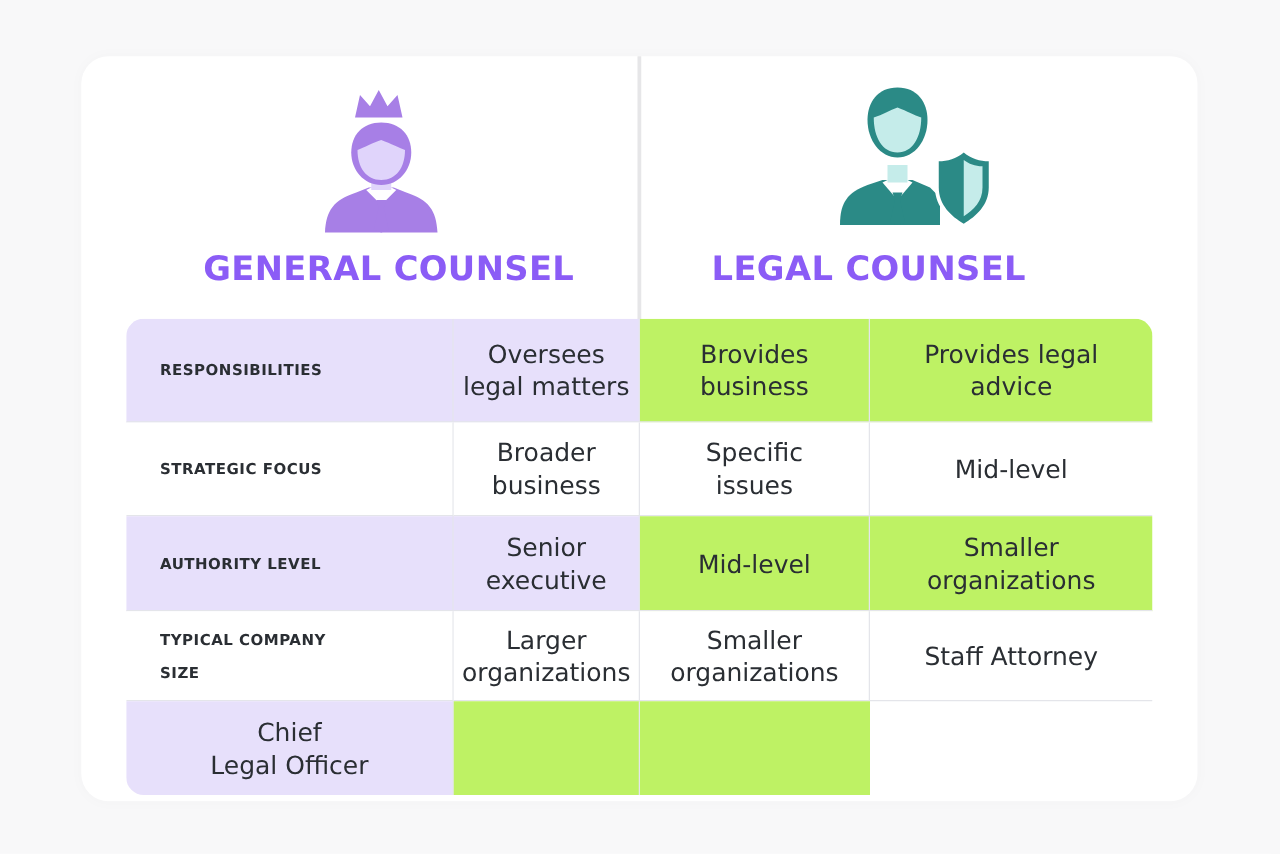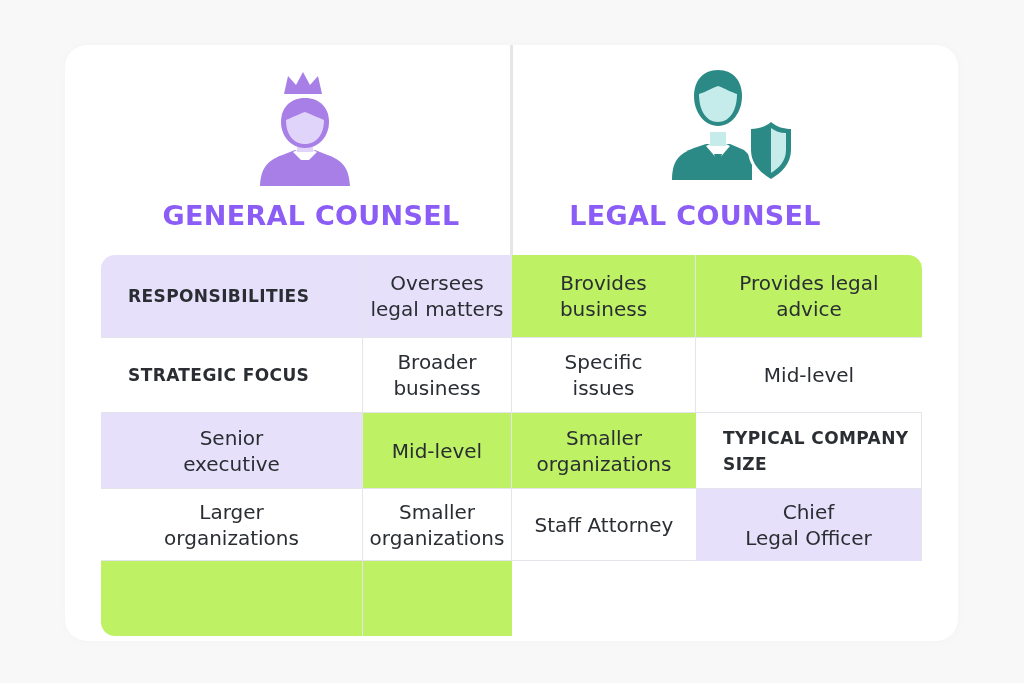--- a/index.html
+++ b/index.html
@@ -63,21 +63,21 @@
     border-right: 1.5px solid #e4e5ea;
     border-bottom: 1.5px solid #e4e5ea;
     padding: 0 4px;
     white-space: pre-line;
   }
   .cell.label {
     justify-content: flex-start;
     text-align: left;
     padding-left: 27px;
     font-weight: bold;
-    font-size: 17px;
+    font-size: 12px;
     letter-spacing: 0.4px;
     line-height: 26px;
   }
   .cell.last { border-right: none; text-align: center; }
   .row-last .cell, .cell.bottom { border-bottom: none; }
   .purple { background: #e7e0fb; }
   .teal { background: #bef264; }
   .white { background: #ffffff; }
 </style>
 </head>
@@ -138,20 +138,21 @@
   <div class="cell teal last">Provides legal
 advice</div>
 
   <div class="cell label white">STRATEGIC FOCUS</div>
   <div class="cell white">Broader
 business</div>
   <div class="cell white">Specific
 issues</div>
   <div class="cell white last">Mid-level</div>
 
+  <div class="cell label purple">AUTHORITY LEVEL</div>
   <div class="cell purple">Senior
 executive</div>
   <div class="cell teal">Mid-level</div>
   <div class="cell teal last">Smaller
 organizations</div>
 
   <div class="cell label white">TYPICAL COMPANY
 SIZE</div>
   <div class="cell white">Larger
 organizations</div>

